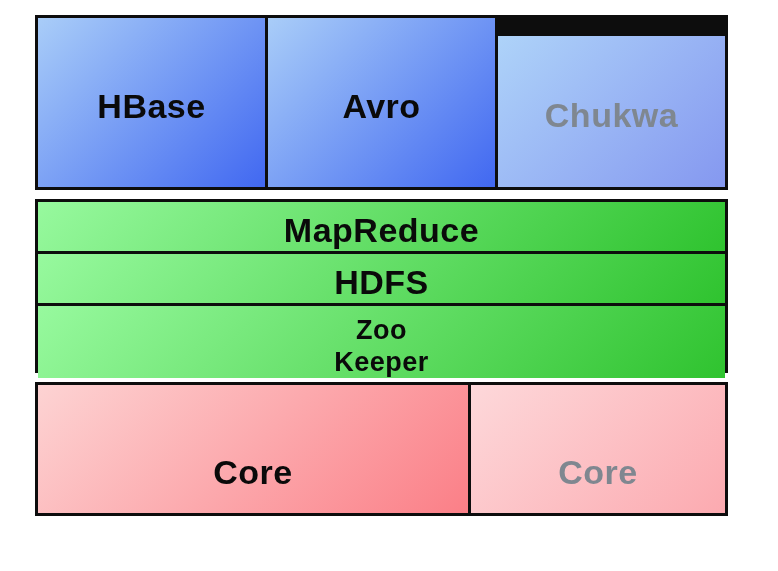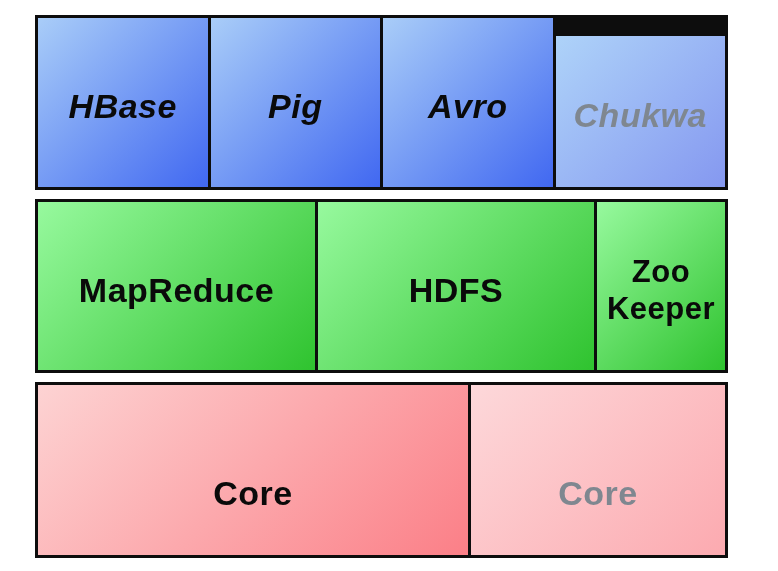--- a/index.html
+++ b/index.html
@@ -19,31 +19,31 @@
     position: absolute;
     left: 35px;
     width: 693px;
     display: flex;
     background: #0d0d0d;      
     padding: 3px;
     gap: 3px;
     box-sizing: border-box;
   }
   .row-top    { top: 15px;  height: 175px; }
-  .row-middle { top: 199px; height: 174px; }
-  .row-bottom { top: 382px; height: 176px; }
+  .row-middle { top: 199px; height: 174px; flex-direction: column; }
+  .row-bottom { top: 382px; height: 134px; }
 
   .cell {
     display: flex;
     align-items: center;
     justify-content: center;
     box-sizing: border-box;
     min-width: 0;
   }
-  .row-top .cell    { flex: 1 1 0; padding-top: 8px; font-style: italic; }
+  .row-top .cell    { flex: 1 1 0; padding-top: 8px; }
   .row-middle .cell { padding-top: 8px; }
   .row-bottom .cell { padding-top: 46px; }
 
   .cell-mapreduce { flex: 277 1 0; }
   .cell-hdfs      { flex: 276 1 0; }
   .cell-zookeeper { flex: 128 1 0; }
   .cell-core      { flex: 430 1 0; }
   .cell-avro      { flex: 254 1 0; }
 
   .blue       { background: linear-gradient(135deg, #a9cdf8 0%, #4168f1 100%); }
@@ -54,34 +54,31 @@
 
   .lbl {
     font-weight: bold;
     font-size: 34px;
     color: #0a0a0a;
     text-align: center;
     white-space: pre-line;
     line-height: 1.2;
     letter-spacing: 0.5px;
   }
-  .lbl-small { font-size: 31px; }
+  .lbl-small { font-size: 27px; }
   .lbl-faded { color: #7f8790; }
 </style>
 </head>
 <body>
 
 <div class="canvas">
 
   <div class="row row-top">
     <div class="cell blue">
       <span class="lbl">HBase</span>
-    </div>
-    <div class="cell blue">
-      <span class="lbl">Pig</span>
     </div>
     <div class="cell blue">
       <span class="lbl">Avro</span>
     </div>
     <div class="cell blue-faded">
       <span class="lbl lbl-faded">Chukwa</span>
     </div>
   </div>
 
   <div class="row row-middle">

